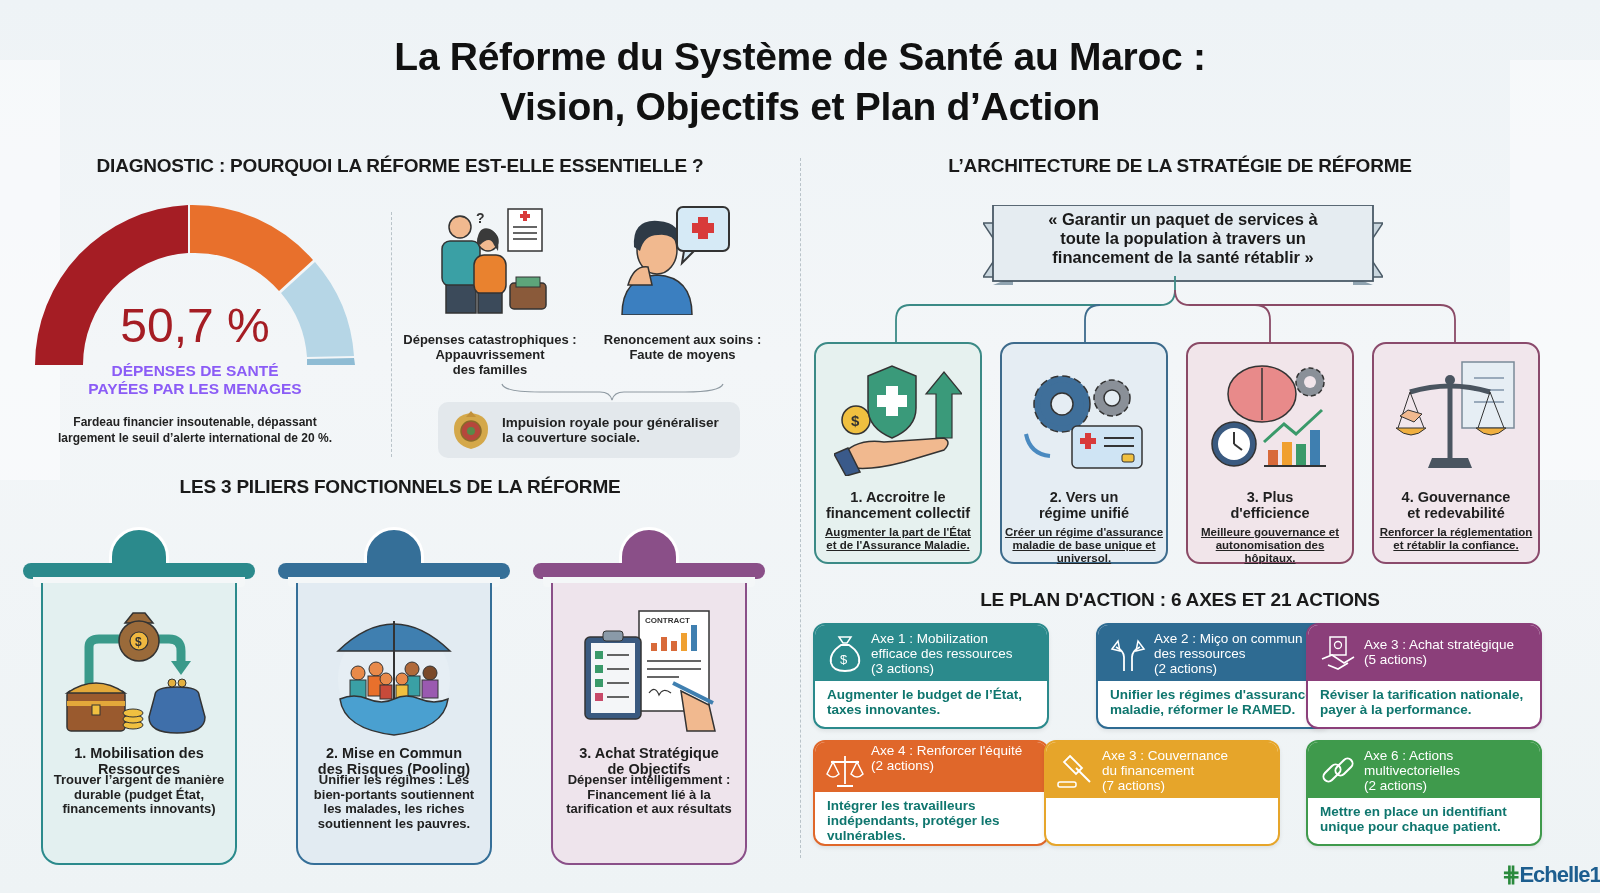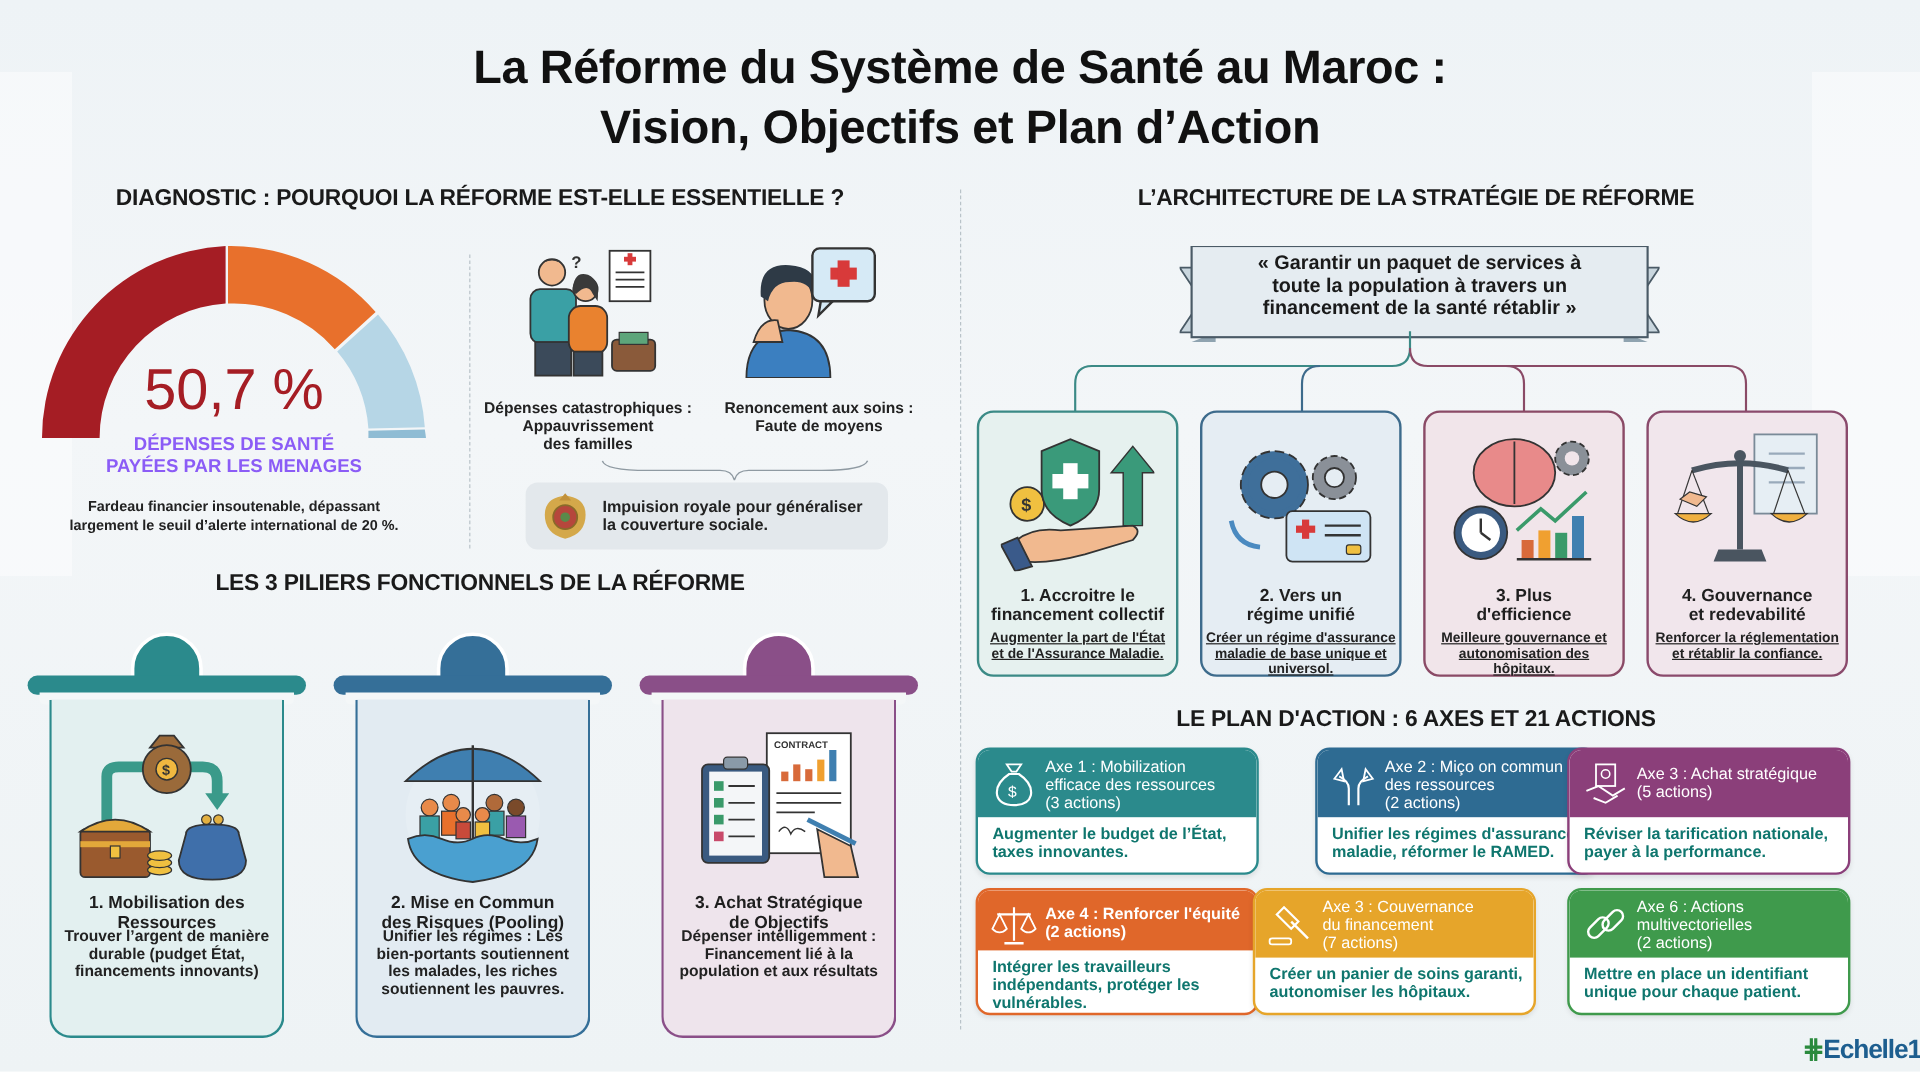--- a/index.html
+++ b/index.html
@@ -257,21 +257,21 @@
     <rect x="26" y="86" width="8" height="8" fill="#c84a6a"></rect>
       <line x1="38" y1="90" x2="60" y2="90" stroke="#333" stroke-width="1.5"></line>
   </svg>
   <div class="p-title">
     <span>3. Achat Stratégique</span><br>
     <span>de Objectifs</span>
   </div>
   <div class="p-desc" style="top:246px;">
     <span>Dépenser intelligemment :</span><br>
     <span>Financement lié à la</span><br>
-    <span>population et aux résultats</span>
+    <span>tarification et aux résultats</span>
   </div>
 </div>
 
 <div class="section-title" style="left:820px;top:155px;width:720px;">L’ARCHITECTURE DE LA STRATÉGIE DE RÉFORME</div>
 
 <svg class="ribbon" viewBox="0 0 400 90">
   <path d="M0,18 L30,18 L30,72 L0,72 L18,45Z" fill="#c9d6de" stroke="#4a5a66" stroke-width="1.5"></path>
   <path d="M400,18 L370,18 L370,72 L400,72 L382,45Z" fill="#c9d6de" stroke="#4a5a66" stroke-width="1.5"></path>
   <path d="M30,72 L10,80 L30,80Z" fill="#8fa3b0"></path>
   <path d="M370,72 L390,80 L370,80Z" fill="#8fa3b0"></path>
@@ -451,21 +451,21 @@
 </div>
 
 <div class="axe" style="left:813px;top:740px;border-color:#e0672a;">
   <div class="a-head" style="background:#e0672a;height:50px;">
     <svg class="a-icon" viewBox="0 0 40 40">
       <line x1="20" y1="6" x2="20" y2="34" stroke="#fff" stroke-width="1.8"></line>
       <line x1="6" y1="12" x2="34" y2="12" stroke="#fff" stroke-width="1.8"></line>
       <path d="M2,24 L8,12 L14,24 Q8,30 2,24Z M26,24 L32,12 L38,24 Q32,30 26,24Z" fill="none" stroke="#fff" stroke-width="1.5"></path>
       <line x1="12" y1="36" x2="28" y2="36" stroke="#fff" stroke-width="2"></line>
     </svg>
-    <div class="a-title" style="top:12px;font-weight:bold;">
+    <div class="a-title" style="top:1px;">
       <span>Axe 4 : Renforcer l'équité</span><br>
       <span>(2 actions)</span>
     </div>
   </div>
   <div class="a-body" style="top:56px;">
     <span>Intégrer les travailleurs</span><br>
     <span>indépendants, protéger les</span><br>
     <span>vulnérables.</span>
   </div>
 </div>
@@ -476,24 +476,20 @@
       <path d="M14,6 L26,18 L20,24 L8,12Z" fill="none" stroke="#fff" stroke-width="1.8"></path>
       <line x1="20" y1="18" x2="34" y2="32" stroke="#fff" stroke-width="2"></line>
       <rect x="2" y="32" width="18" height="5" rx="2" fill="none" stroke="#fff" stroke-width="1.5"></rect>
     </svg>
     <div class="a-title">
       <span>Axe 3 : Couvernance</span><br>
       <span>du financement</span><br>
       <span>(7 actions)</span>
     </div>
   </div>
-  <div class="a-body">
-    <span>Créer un panier de soins garanti,</span><br>
-    <span>autonomiser les hôpitaux.</span>
-  </div>
 </div>
 
 <div class="axe" style="left:1306px;top:740px;border-color:#3f9a4c;">
   <div class="a-head" style="background:#3f9a4c;">
     <svg class="a-icon" viewBox="0 0 40 40">
       <rect x="4" y="18" width="20" height="10" rx="5" transform="rotate(-45 14 23)" fill="none" stroke="#fff" stroke-width="2"></rect>
       <rect x="16" y="12" width="20" height="10" rx="5" transform="rotate(-45 26 17)" fill="none" stroke="#fff" stroke-width="2"></rect>
     </svg>
     <div class="a-title">
       <span>Axe 6 : Actions</span><br>

